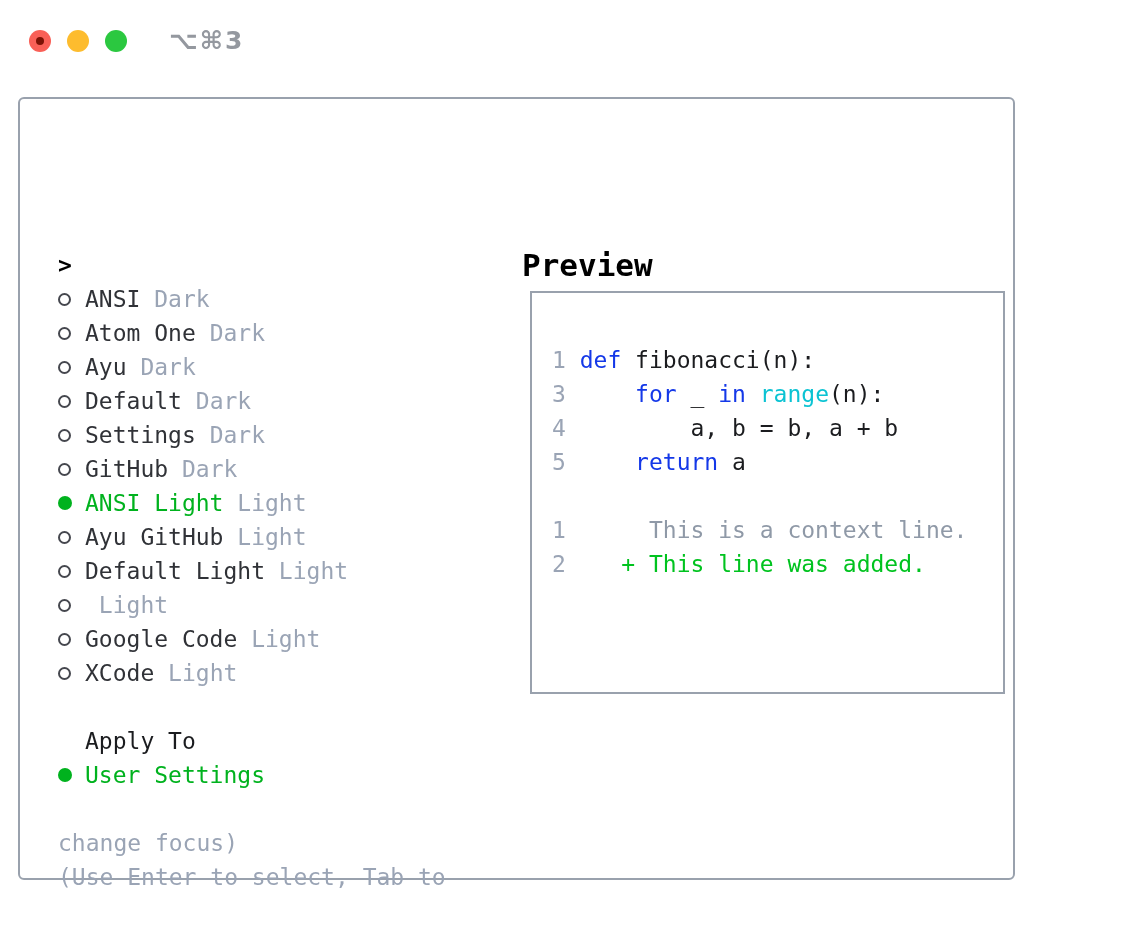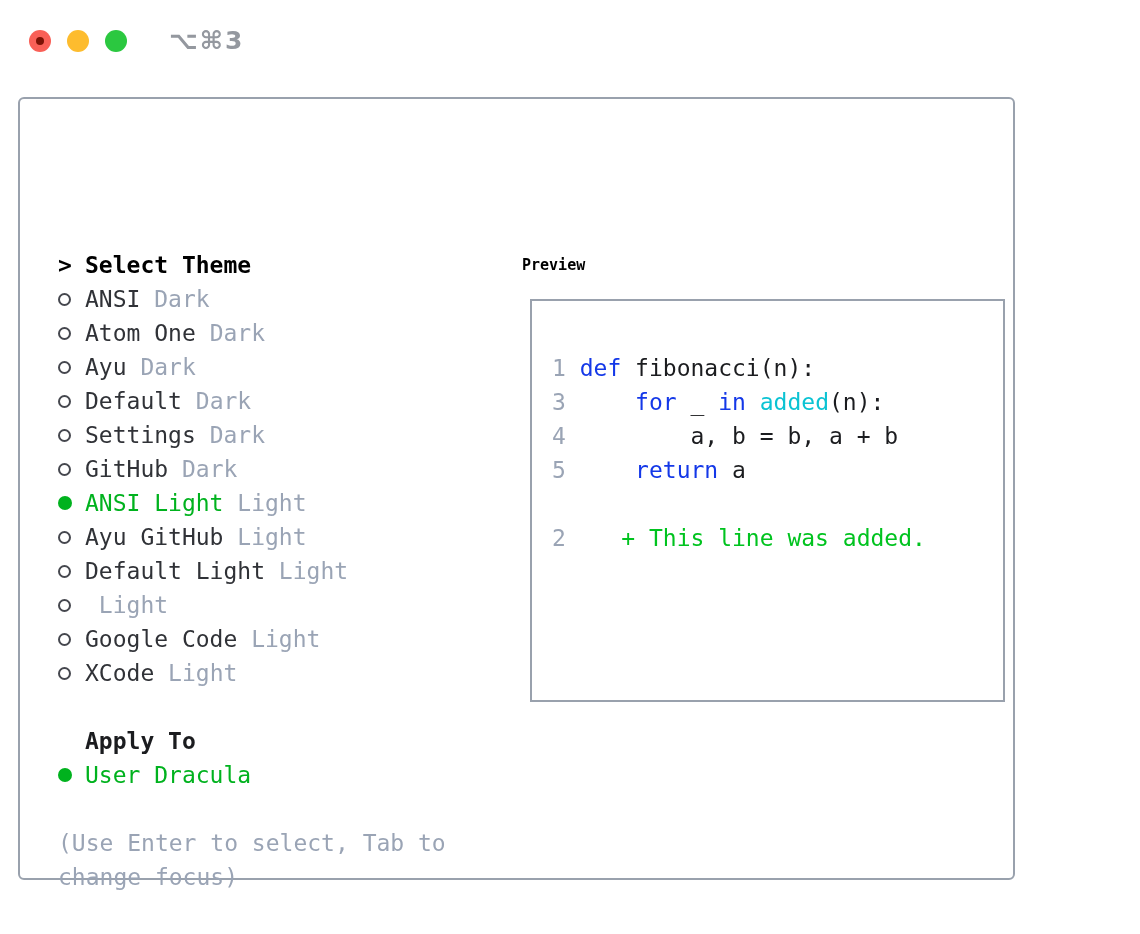--- a/index.html
+++ b/index.html
@@ -28,23 +28,23 @@
   .circle{width:13px;height:13px;border:2px solid #45474e;border-radius:50%;box-sizing:border-box;}
   .circle.filled{width:14px;height:14px;border:none;background:var(--accent-green);}
   .caret{font-weight:bold;color:#000;}
   .hdr{font-weight:bold;color:#000;}
   .name{}
   .tag{color:var(--muted-gray);margin-left:1ch;}
   .row.selected .name{color:var(--accent-green);}
   .spacer{height:34px;}
   .hint{color:var(--muted-gray);height:34px;line-height:34px;white-space:pre;}
   
-  .preview-header{position:absolute;left:502px;top:149px;height:34px;line-height:34px;font-size:15px;font-weight:bold;color:#000;}
+  .preview-header{position:absolute;left:502px;top:149px;height:34px;line-height:34px;font-size:31px;font-weight:bold;color:#000;}
   .preview-box{
-    position:absolute;left:510px;top:200px;width:475px;height:403px;
+    position:absolute;left:510px;top:192px;width:475px;height:403px;
     border:2px solid var(--border-gray);box-sizing:border-box;background:#fff;
     padding:50px 0 0 20px;overflow:hidden;
   }
   .code-line{height:34px;line-height:34px;font-size:23px;white-space:pre;}
   .seg-lineno{color:var(--muted-gray);}
   .seg-plain{color:#1b1c1f;}
   .seg-kw{color:var(--keyword-blue);}
   .seg-builtin{color:var(--builtin-cyan);}
   .seg-num{color:var(--number-green);}
   .seg-context{color:var(--context-gray);}
@@ -61,21 +61,20 @@
     <span class="light yellow"></span>
     <span class="light green"></span>
     <span class="win-title">⌥⌘3</span>
   </div>
 
   <div class="main-box">
 
     <div class="left-pane">
       <div class="row">
         <span class="bullet"><span class="caret">&gt;</span></span>
-        <span class="hdr">Select Theme</span>
       </div>
 
       <div id="theme-list">
           <div class="row"><span class="bullet"><span class="circle"></span></span><span class="name">ANSI</span><span class="tag">Dark</span></div>
           <div class="row"><span class="bullet"><span class="circle"></span></span><span class="name">Atom One</span><span class="tag">Dark</span></div>
           <div class="row"><span class="bullet"><span class="circle"></span></span><span class="name">Ayu</span><span class="tag">Dark</span></div>
           <div class="row"><span class="bullet"><span class="circle"></span></span><span class="name">Default</span><span class="tag">Dark</span></div>
           <div class="row"><span class="bullet"><span class="circle"></span></span><span class="name">Settings</span><span class="tag">Dark</span></div>
           <div class="row"><span class="bullet"><span class="circle"></span></span><span class="name">GitHub</span><span class="tag">Dark</span></div>
           <div class="row selected"><span class="bullet"><span class="circle filled"></span></span><span class="name">ANSI Light</span><span class="tag">Light</span></div>
@@ -83,38 +82,39 @@
           <div class="row"><span class="bullet"><span class="circle"></span></span><span class="name">Default Light</span><span class="tag">Light</span></div>
           <div class="row"><span class="bullet"><span class="circle"></span></span><span class="tag">Light</span></div>
           <div class="row"><span class="bullet"><span class="circle"></span></span><span class="name">Google Code</span><span class="tag">Light</span></div>
           <div class="row"><span class="bullet"><span class="circle"></span></span><span class="name">XCode</span><span class="tag">Light</span></div>
         </div>
 
       <div class="spacer"></div>
 
       <div class="row">
         <span class="bullet"></span>
-        <span class="hdr" style="font-weight:bold;color:#1b1c1f;">Apply To</span>
+        <span class="hdr" style="font-weight:normal;color:#1b1c1f;">Apply To</span>
       </div>
 
       <div id="apply-list">
-          <div class="row selected"><span class="bullet"><span class="circle filled"></span></span><span class="name">User Dracula</span></div>
+          <div class="row selected"><span class="bullet"><span class="circle filled"></span></span><span class="name">User Settings</span></div>
         </div>
 
       <div class="spacer"></div>
 
+      <div class="hint">change focus)</div>
       <div class="hint">(Use Enter to select, Tab to</div>
-      <div class="hint">change focus)</div>
     </div>
 
     <div class="preview-header">Preview</div>
 
     <div class="preview-box" id="preview-box">
         <div class="code-line"><span class="seg-lineno">1 </span><span class="seg-kw">def</span><span class="seg-plain"> fibonacci(n):</span></div>
-        <div class="code-line"><span class="seg-lineno">3 </span><span class="seg-plain">    </span><span class="seg-kw">for</span><span class="seg-plain"> _ </span><span class="seg-kw">in</span><span class="seg-plain"> </span><span class="seg-builtin">added</span><span class="seg-plain">(n):</span></div>
+        <div class="code-line"><span class="seg-lineno">3 </span><span class="seg-plain">    </span><span class="seg-kw">for</span><span class="seg-plain"> _ </span><span class="seg-kw">in</span><span class="seg-plain"> </span><span class="seg-builtin">range</span><span class="seg-plain">(n):</span></div>
         <div class="code-line"><span class="seg-lineno">4 </span><span class="seg-plain">        a, b = b, a + b</span></div>
         <div class="code-line"><span class="seg-lineno">5 </span><span class="seg-plain">    </span><span class="seg-kw">return</span><span class="seg-plain"> a</span></div>
         <div class="code-line">&nbsp;</div>
+        <div class="code-line"><span class="seg-lineno">1 </span><span class="seg-context">     This is a context line.</span></div>
         <div class="code-line"><span class="seg-lineno">2 </span><span class="seg-added">   + This line was added.</span></div>
       </div>
 
   </div>
 </div>
 
 </body></html>

